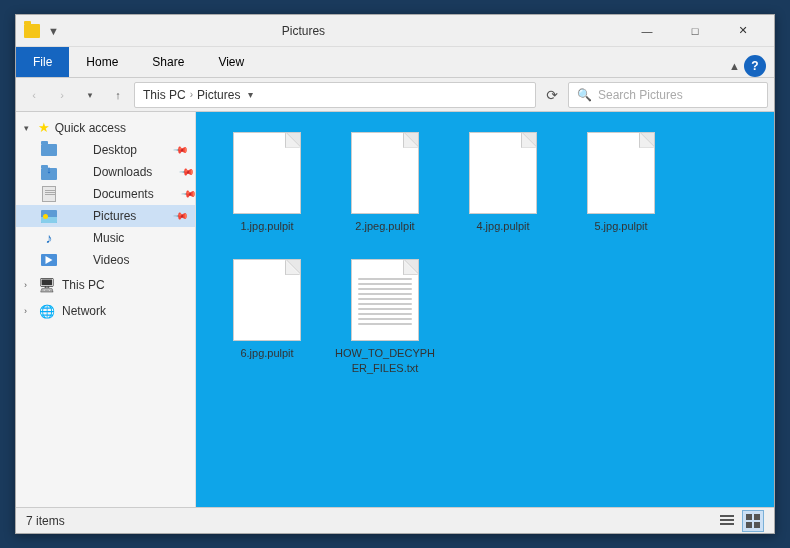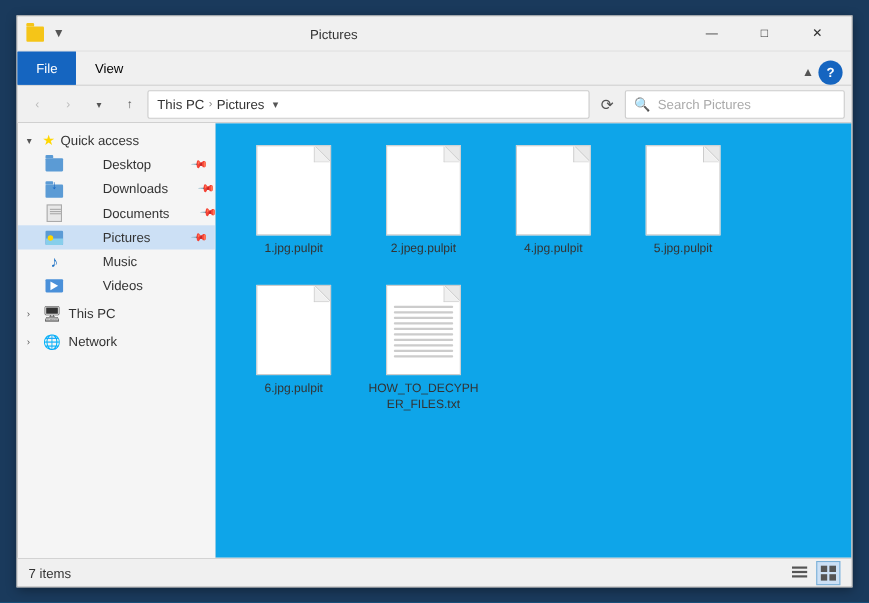--- a/index.html
+++ b/index.html
@@ -367,20 +367,22 @@
     <div class="title-bar-controls">
       <div class="tb-ctrl">—</div>
       <div class="tb-ctrl">□</div>
       <div class="tb-ctrl close">✕</div>
     </div>
   </div>
 
   <div class="ribbon">
     <div class="ribbon-tabs">
       <div class="ribbon-tab active">File</div>
+      <div class="ribbon-tab">Home</div>
+      <div class="ribbon-tab">Share</div>
       <div class="ribbon-tab">View</div>
       <div class="ribbon-tab-right">
         <span class="ribbon-arrow">▲</span>
         <div class="help-btn">?</div>
       </div>
     </div>
   </div>
 
   <div class="address-bar">
     <div class="nav-btn disabled">‹</div>

